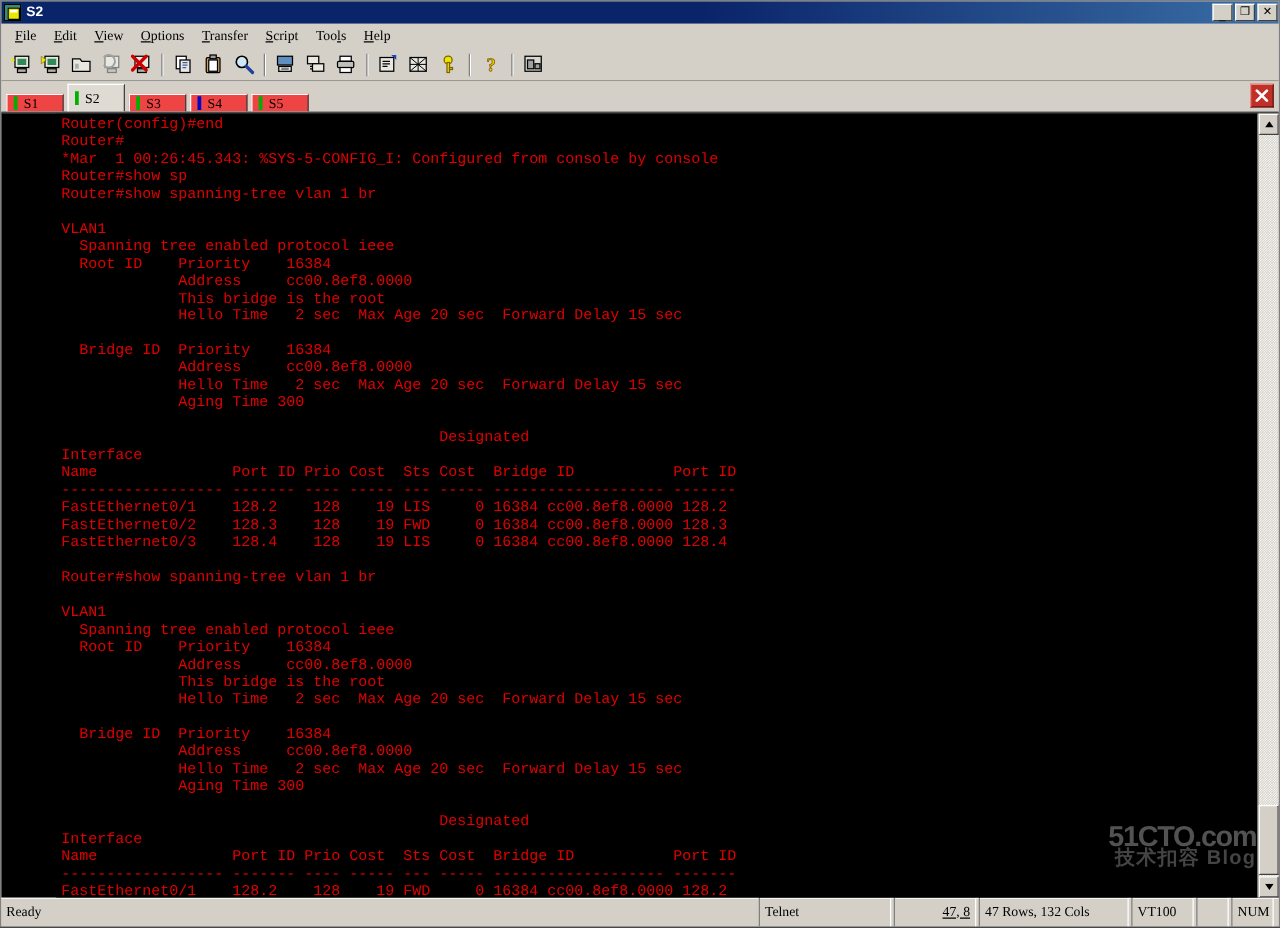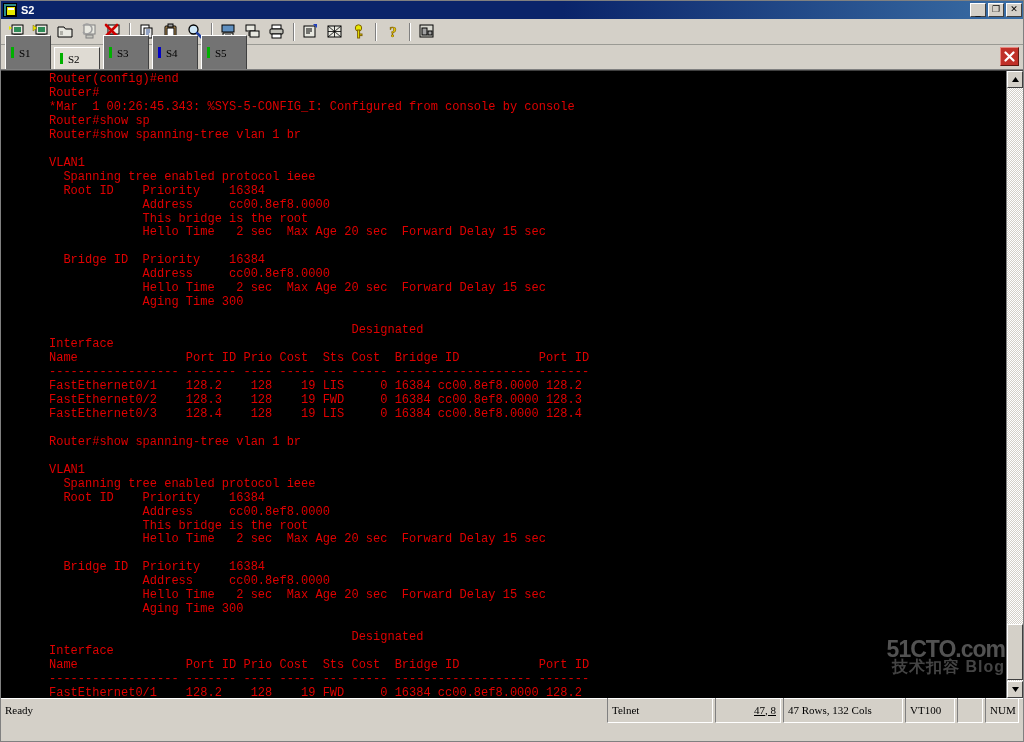--- a/index.html
+++ b/index.html
@@ -126,24 +126,24 @@
     height: 25px;
     background: #d4d0c8;
     display: flex;
     align-items: flex-end;
     padding-left: 4px;
     position: relative;
     box-sizing: border-box;
     border-bottom: 1px solid #808080;
   }
   .tab {
-    height: 34px;
+    height: 14px;
     min-width: 46px;
     margin-right: 3px;
-    background: #737373;
+    background: #ef4444;
     border-top: 1px solid #fff;
     border-left: 1px solid #fff;
     border-right: 1px solid #404040;
     box-sizing: border-box;
     display: flex;
     align-items: center;
     padding: 0 7px 0 5px;
     font-size: 11px;
     font-family: "Liberation Serif", serif;
     color: #000;
@@ -318,20 +318,30 @@
       </span>
       <span class="win-btn">
         <span class="gl">❐</span>
       </span>
       <span class="win-btn">
         <span class="gl">✕</span>
       </span>
     </span>
   </div>
 
+  <div class="menubar" id="menubar">
+      <span class="menu-item"><u>F</u>ile</span>
+      <span class="menu-item"><u>E</u>dit</span>
+      <span class="menu-item"><u>V</u>iew</span>
+      <span class="menu-item"><u>O</u>ptions</span>
+      <span class="menu-item"><u>T</u>ransfer</span>
+      <span class="menu-item"><u>S</u>cript</span>
+      <span class="menu-item">Too<u>l</u>s</span>
+      <span class="menu-item"><u>H</u>elp</span>
+    </div>
 
   <div class="toolbar" id="toolbar">
       <span class="tb-btn">
         <svg width="18" height="17" viewBox="0 0 18 17">
           <rect x="4" y="2" width="11" height="9" fill="#e8e8e0" stroke="#000"></rect>
           <rect x="6" y="4" width="7" height="5" fill="#2e8b57"></rect>
           <path d="M1 3 l3 2 -3 2z" fill="#e8e800"></path>
           <rect x="6" y="12" width="7" height="3" fill="#b0b0a8" stroke="#000"></rect>
         </svg>
       </span>

